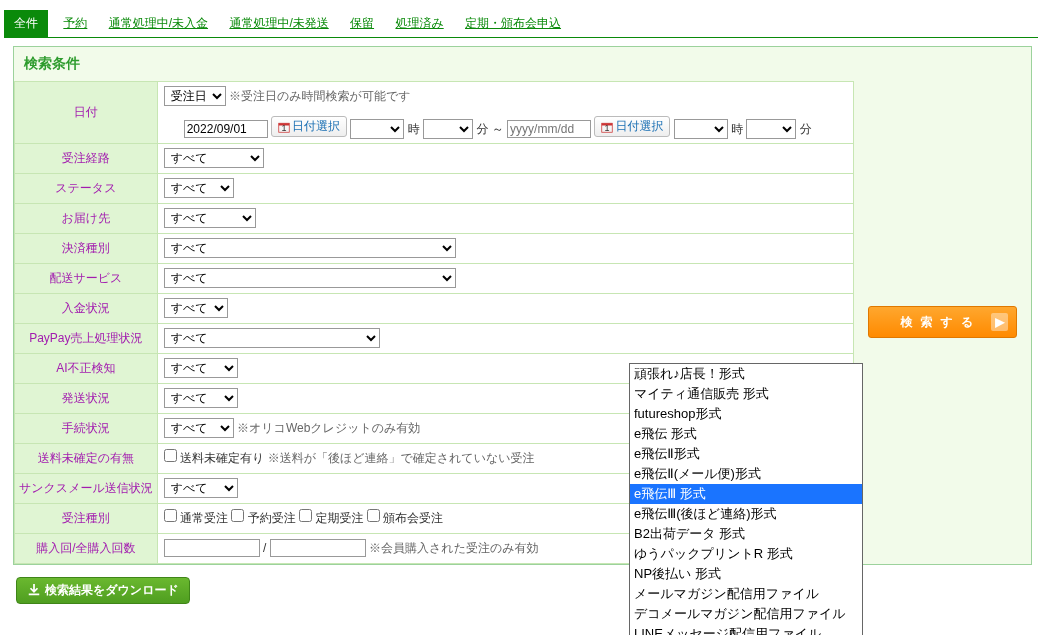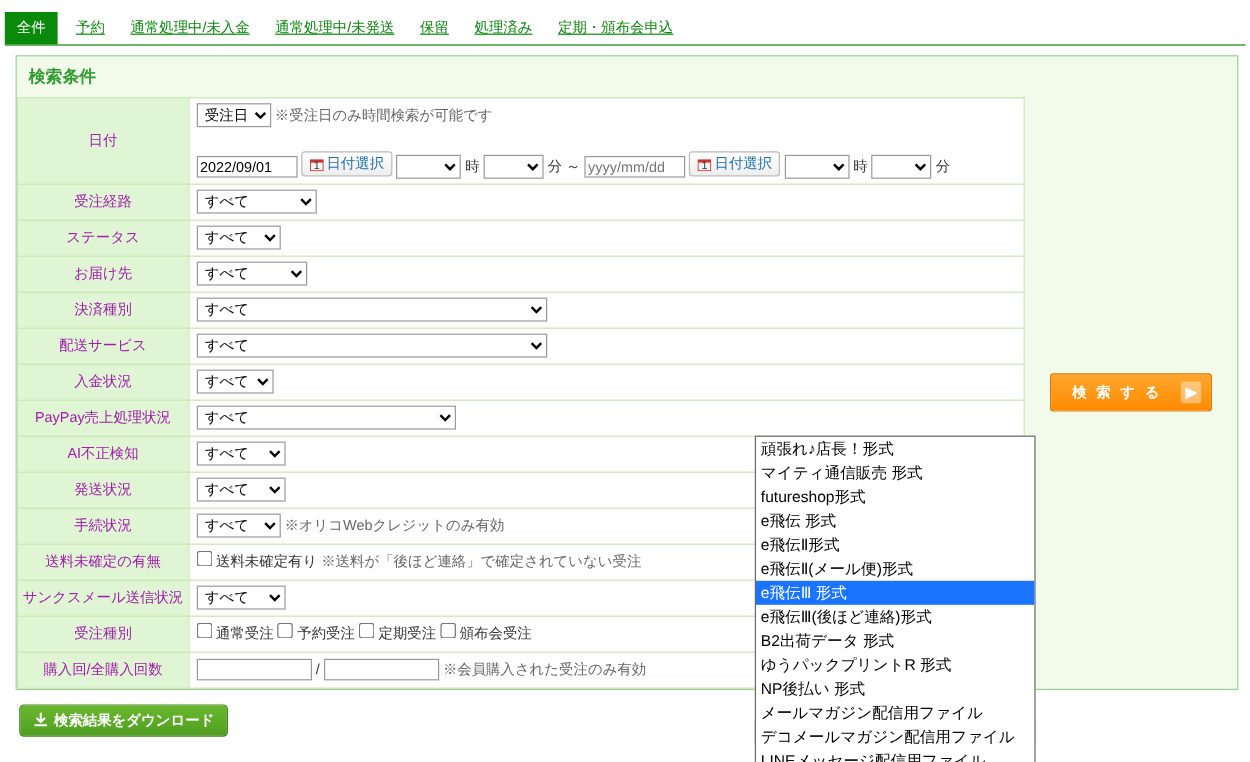--- a/index.html
+++ b/index.html
@@ -13,21 +13,21 @@
   .form-area{flex:0 0 840px}
   .side-area{flex:1;padding:10px 6px;display:flex;align-items:center;justify-content:center}
   table.frm{width:100%;border-collapse:collapse}
   table.frm th{background:#e0f5d3;color:#a21caf;text-align:center;font-weight:normal;border:1px solid #c7e6b3;padding:6px 4px;white-space:nowrap;width:120px}
   table.frm td{background:#fff;border:1px solid #c7e6b3;padding:4px 6px;color:#333}
   select,input[type=text]{font-size:12px;border:1px solid #999;padding:1px 2px;background:#fff}
   input[type=text]{height:18px}
   .note{color:#666}
   .cal-btn{display:inline-flex;align-items:center;gap:2px;background:linear-gradient(#fff,#eee);border:1px solid #bbb;border-radius:3px;padding:1px 6px;cursor:pointer;color:#1a6fb3}
   .cal-btn svg{width:12px;height:12px}
-  .search-btn{display:inline-flex;align-items:center;background:linear-gradient(#ffa72e,#ff8a00);color:#fff;font-weight:bold;letter-spacing:8px;padding:6px 8px 6px 18px;border:1px solid #e07800;border-radius:3px;cursor:pointer;font-size:14px}
+  .search-btn{display:inline-flex;align-items:center;background:linear-gradient(#ffa72e,#ff8a00);color:#fff;font-weight:bold;letter-spacing:8px;padding:6px 8px 6px 32px;border:1px solid #e07800;border-radius:3px;cursor:pointer;font-size:14px}
   .search-btn .arrow{background:rgba(255,255,255,.4);padding:2px 4px;margin-left:10px;border-radius:2px;letter-spacing:0}
   .dl-btn{display:inline-flex;align-items:center;gap:4px;background:linear-gradient(#6ab82f,#4f9e20);color:#fff;font-weight:bold;padding:4px 10px;border:1px solid #3f8518;border-radius:4px;cursor:pointer}
   .footer-row{text-align:left;padding:6px 12px 4px}
   .dropdown-popup{position:absolute;left:629px;top:363px;width:234px;background:#fff;border:1px solid #666;z-index:10}
   .dropdown-popup div{padding:1px 4px;font-size:13px;white-space:nowrap}
   .dropdown-popup .sel{background:#1a74ff;color:#fff}
   .sel-combo{position:absolute;left:629px;top:600px;width:234px}
 </style>
 </head>
 <body>
@@ -44,26 +44,26 @@
 
 <div class="search-panel">
   <div class="panel-title">検索条件</div>
   <div class="outer-row">
     <div class="form-area">
       <table class="frm">
         <tbody>
             <tr>
           <th>日付</th>
           <td>
-            <div style="margin-bottom:20px">
+            <div style="margin-bottom:10px">
               <select><option>受注日</option></select>
               <span class="note">※受注日のみ時間検索が可能です</span>
             </div>
             <div>
-              <input type="text" style="width: 84px;" value="2022/09/01">
+              <input type="text" style="width: 84px; margin-left: 20px;" value="2022/09/01">
               <span class="cal-btn">
                 <svg viewBox="0 0 16 16">
                       <rect x="1" y="3" width="14" height="12" fill="none" stroke="#c33"></rect>
                       <rect x="1" y="3" width="14" height="3" fill="#c33"></rect>
                       <text x="8" y="13" text-anchor="middle" font-size="8" fill="#333">1</text>
                     </svg>
                 <span>日付選択</span>
               </span>
               <select style="width:54px"><option></option></select>
               <span>時</span>

